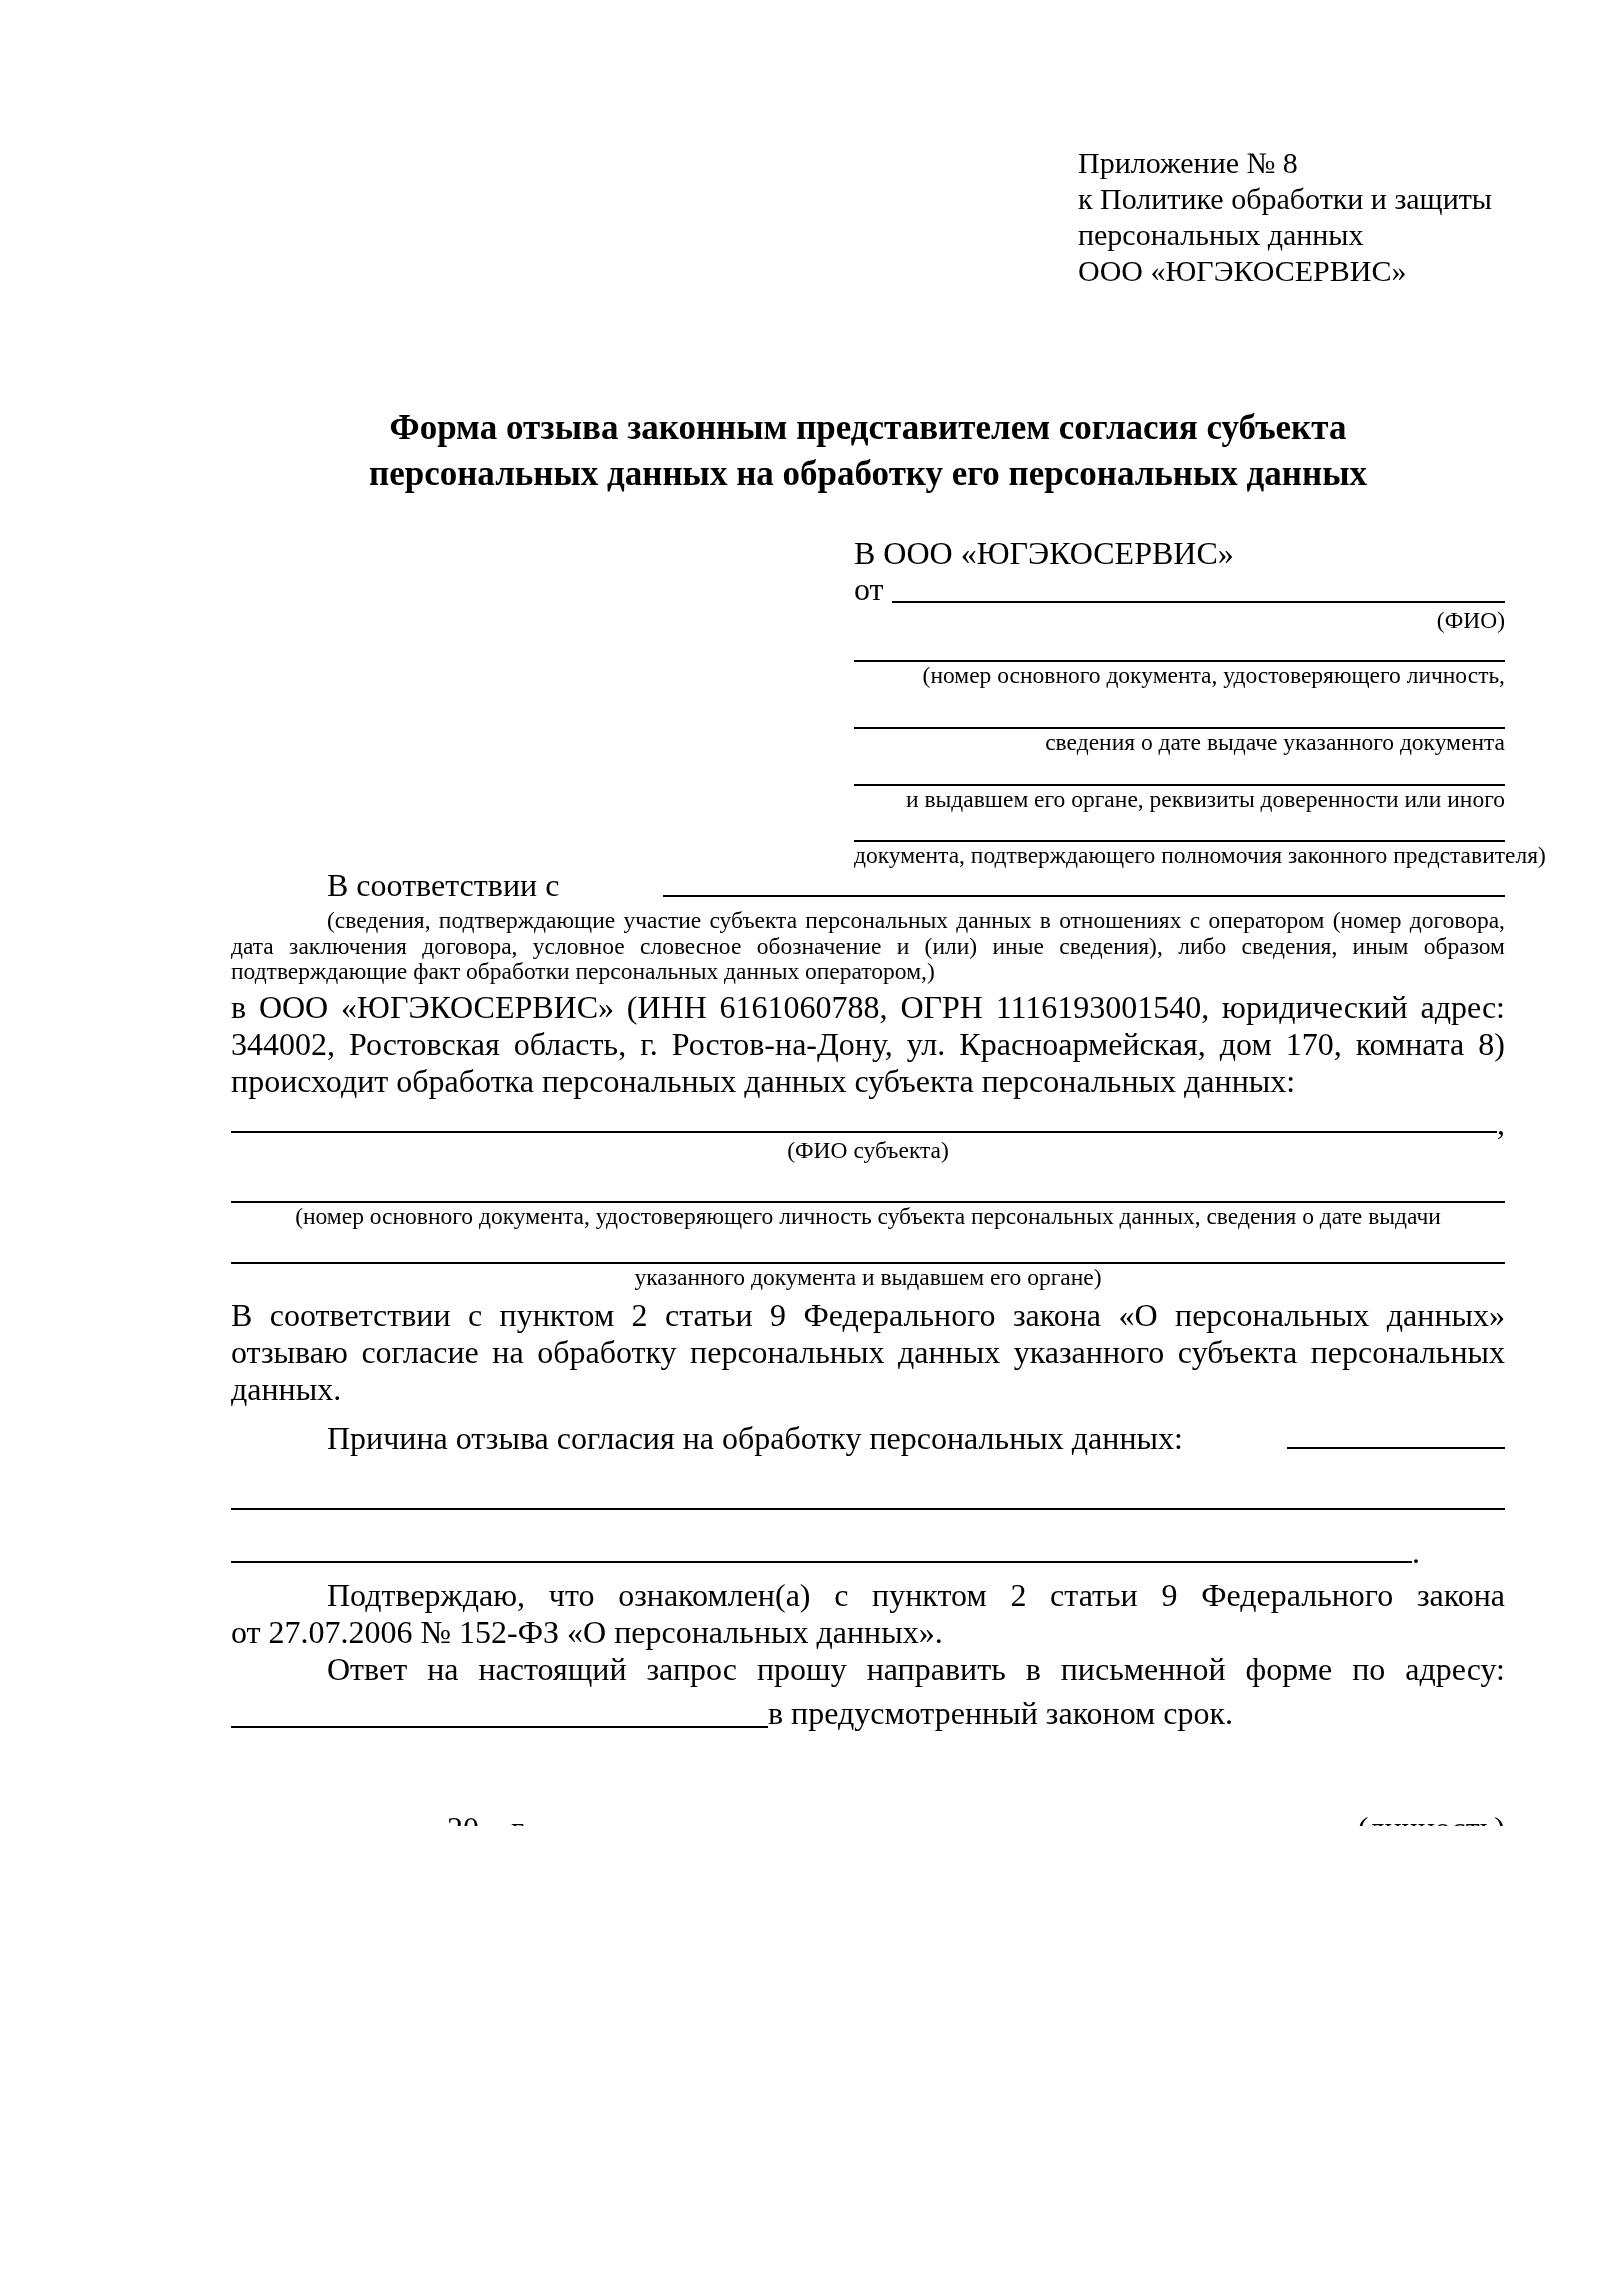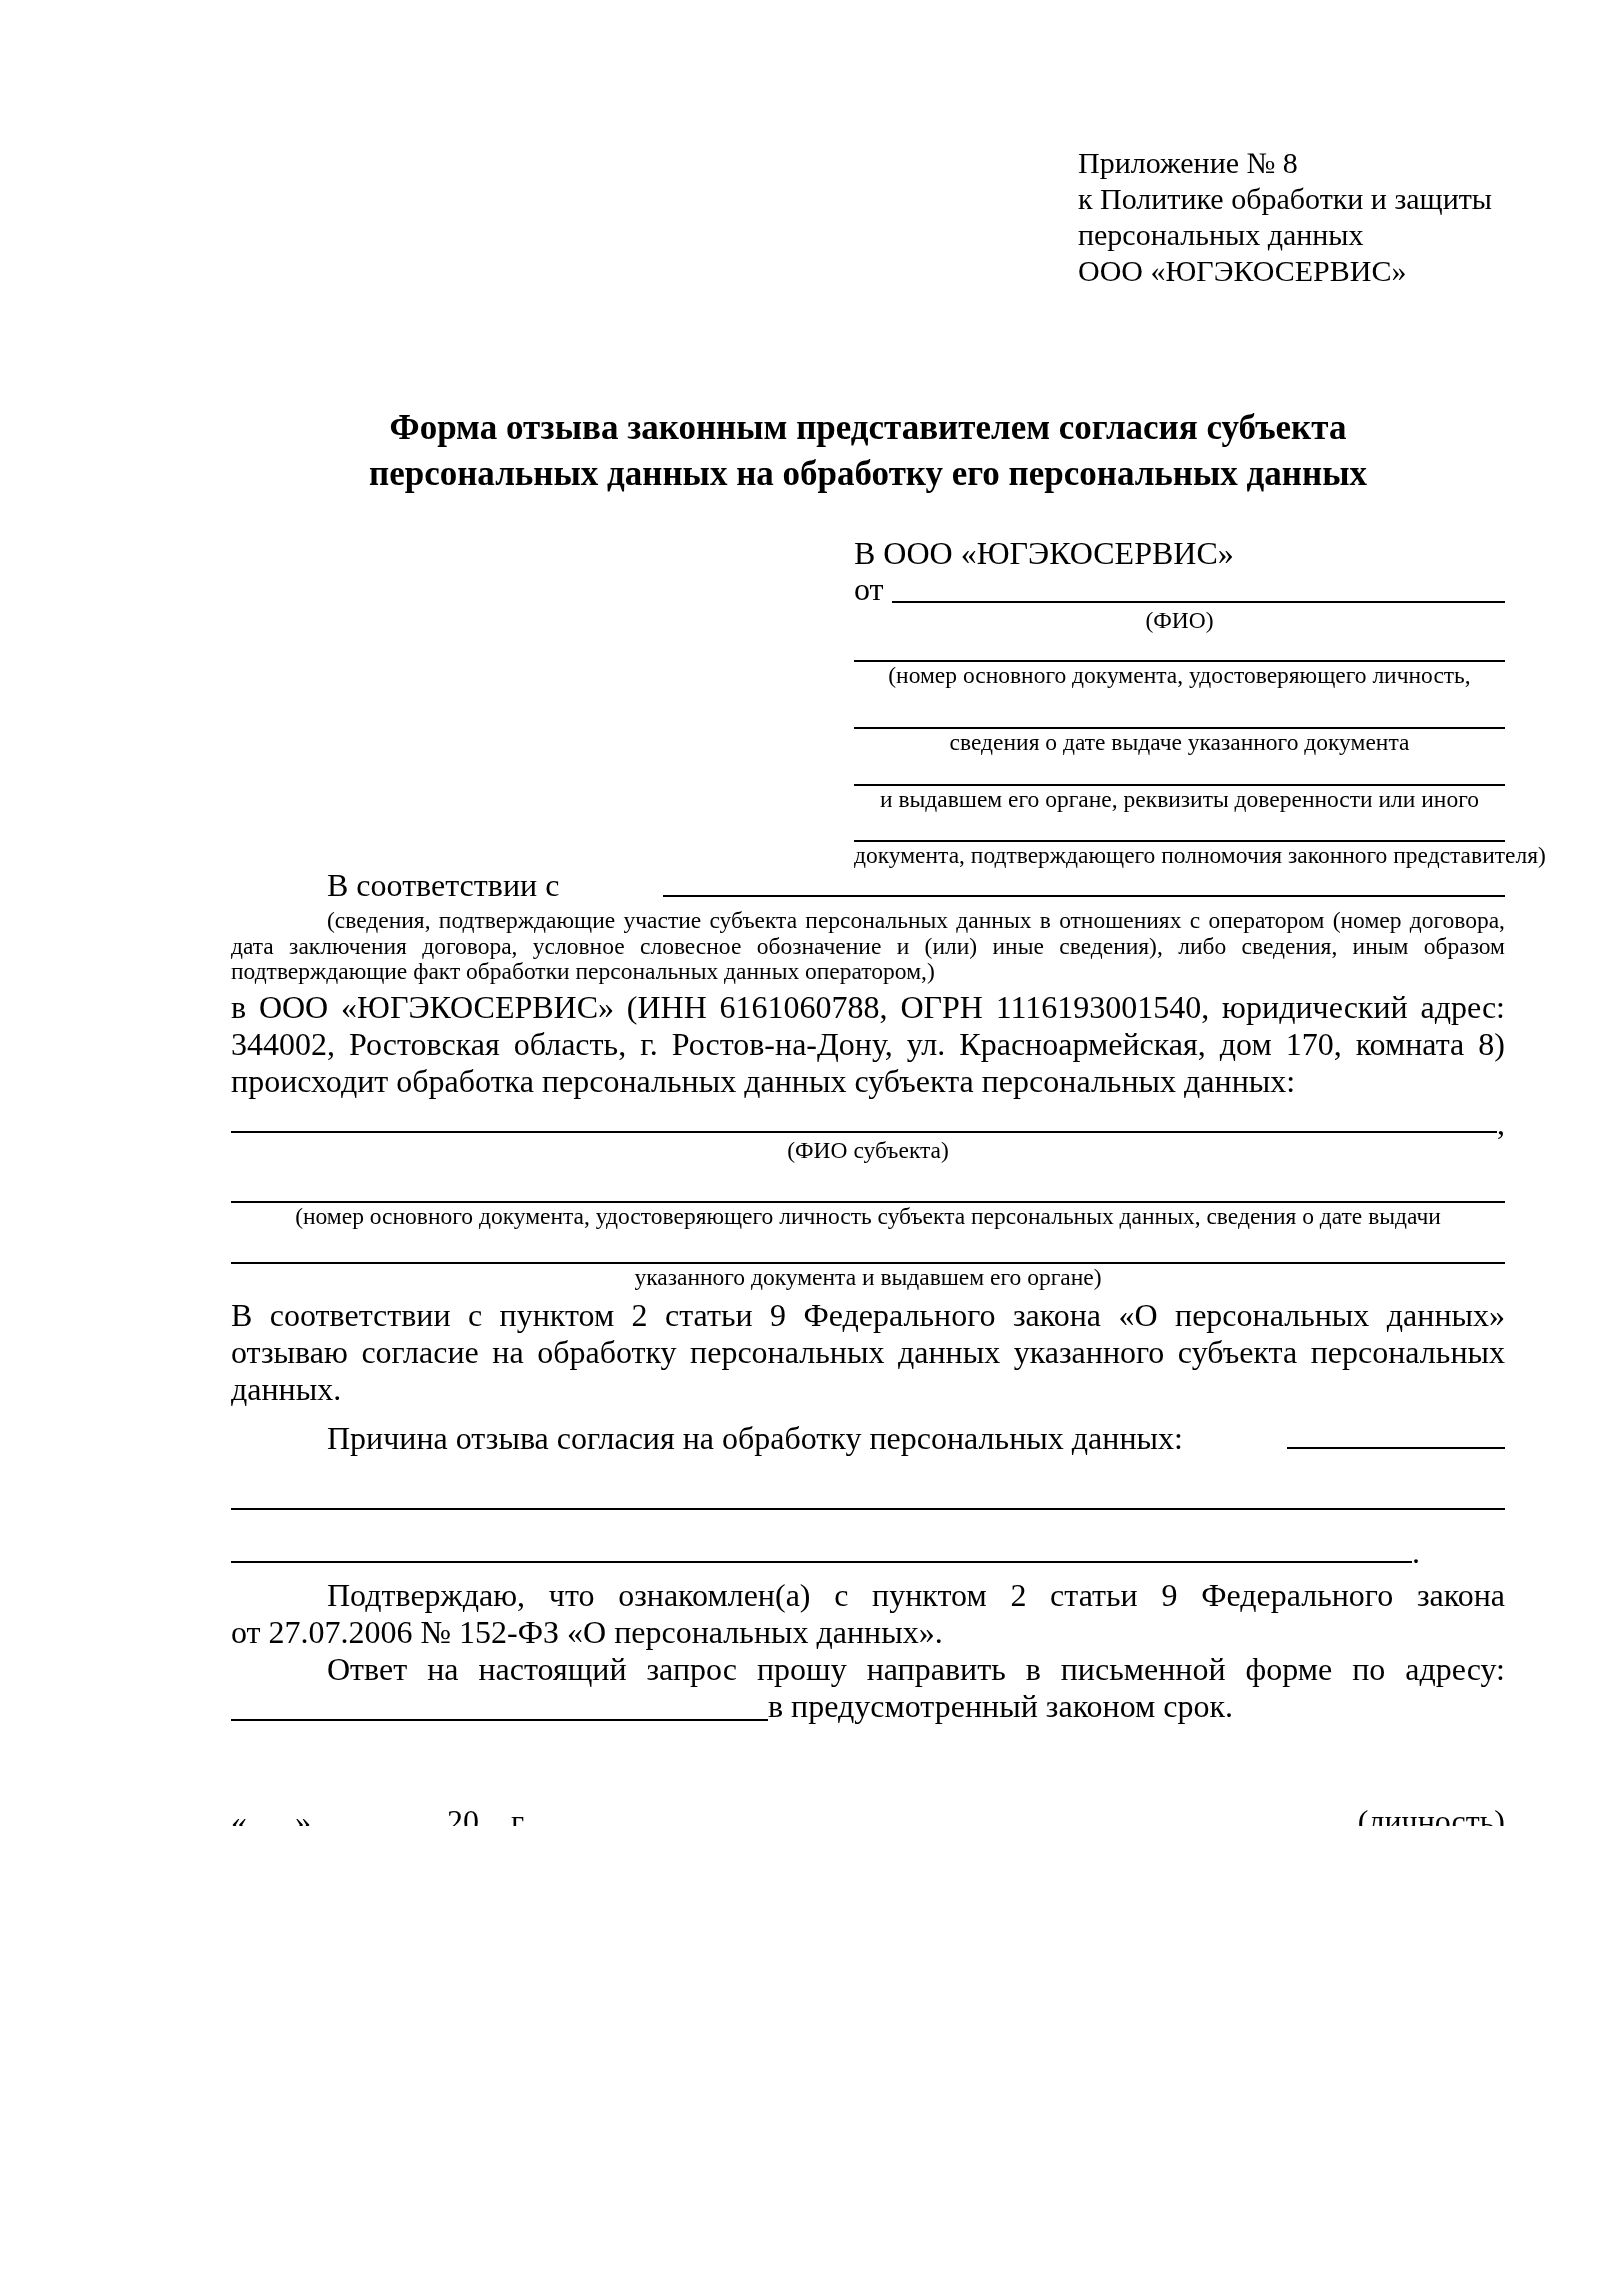--- a/index.html
+++ b/index.html
@@ -16,21 +16,21 @@
   .appendix{margin-left:847px;font-size:30px;line-height:36px;}
 
   
   .doc-title{margin-top:116px;text-align:center;font-weight:bold;font-size:35px;line-height:46px;}
 
   
   .addressee{margin-top:38px;margin-left:623px;width:651px;font-size:32px;line-height:36px;}
   .fieldrow{display:flex;}
   .fieldrow .lbl{white-space:nowrap;}
   .u{flex:1;border-bottom:2.9px solid #000;align-self:flex-end;margin-bottom:3.9px;height:1px;}
-  .cap{font-size:23.5px;line-height:27.4px;text-align:center;white-space:nowrap;}
+  .cap{font-size:23.5px;line-height:27.4px;text-align:right;white-space:nowrap;}
   .hr{height:0;border-bottom:2.9px solid #000;}
   .addressee .hr1{margin-top:25.5px;}
   .addressee .hr2{margin-top:38px;}
   .addressee .hr3{margin-top:27.4px;}
   .addressee .hr4{margin-top:26.5px;}
 
   
   .statement-heading{margin-top:47px;text-align:center;font-size:32px;line-height:39px;}
   .body-text{font-size:32px;line-height:37px;}
   .accordance{display:flex;font-size:32px;line-height:29px;margin-top:2px;}
@@ -46,21 +46,21 @@
   .withdraw-para{margin-top:5.9px;}
   .reason-row{display:flex;font-size:32px;line-height:29px;margin-top:16px;}
   .reason-row .lbl{padding-left:96px;white-space:nowrap;}
   .blank1{margin-top:55px;}
   .blank2-row{display:flex;margin-top:27.4px;height:25.5px;font-size:32px;}
   .blank2-row .w{width:1181px;border-bottom:2.9px solid #000;align-self:flex-end;height:1px;}
   .blank2-row span{align-self:flex-end;line-height:19.6px;}
   .confirm-para{margin-top:13.7px;}
   .jline{text-align:justify;text-align-last:justify;}
   .indent{text-indent:96px;}
-  .reply-line2{display:flex;height:37px;font-size:32px;}
+  .reply-line2{display:flex;height:37px;font-size:32px;margin-top:7px;}
   .reply-line2 .w{width:537px;border-bottom:2.9px solid #000;align-self:flex-end;height:1px;margin-bottom:3.9px;}
   .reply-line2 span{white-space:nowrap;align-self:flex-end;}
 
   
   .footer-row{display:flex;justify-content:space-between;align-items:flex-start;margin-top:78px;font-size:32px;line-height:37px;}
   .sig-group{display:flex;align-items:flex-end;}
   .sig-group .w{width:414px;border-bottom:2.9px solid #000;height:1px;margin-bottom:5.9px;}
   .sig-group span{white-space:nowrap;}
 </style>
 </head>

